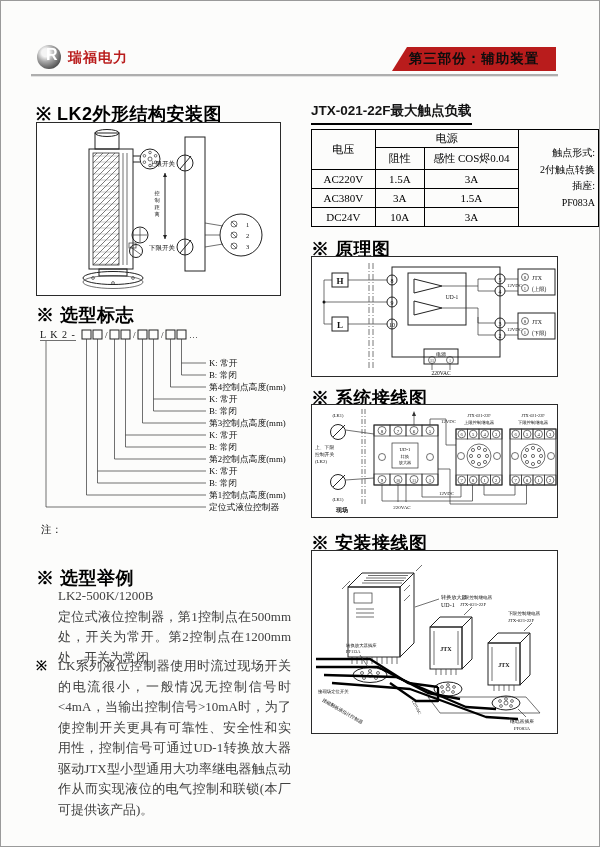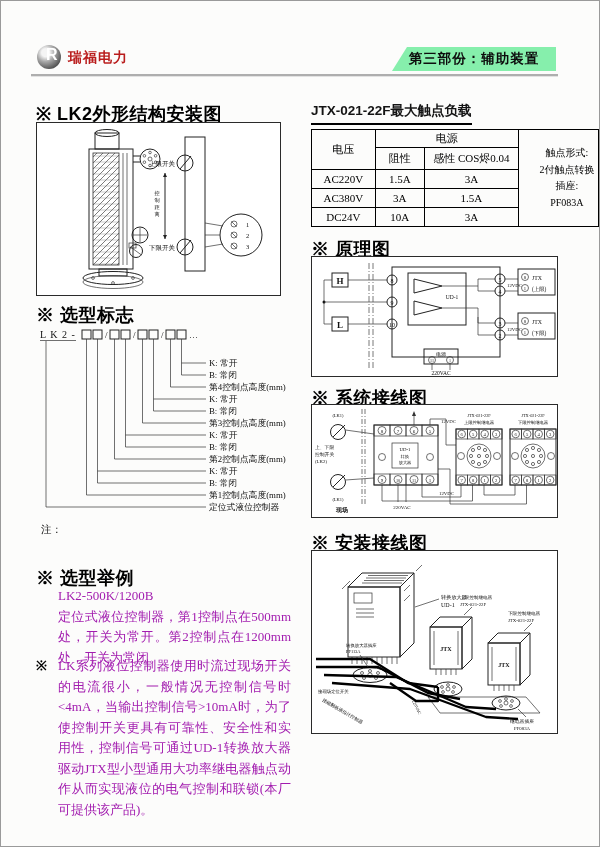--- a/index.html
+++ b/index.html
@@ -3,40 +3,40 @@
 <meta charset="utf-8">
 <style>
   html,body{margin:0;padding:0;background:#c9c9c9;}
   #page{position:relative;width:600px;height:847px;margin:0 auto;background:#fcfcfb;
         border:1px solid #9a9a9a;box-sizing:border-box;overflow:hidden;
         font-family:"Liberation Serif",serif;color:#141414;}
   .abs{position:absolute;}
   .sec{position:absolute;font-family:"Liberation Sans",sans-serif;font-weight:bold;
        font-size:18px;letter-spacing:.5px;color:#000;}
   .frame{position:absolute;border:1.4px solid #2a2a2a;background:#fff;}
-  .body-text{font-size:13px;line-height:1.58;text-align:justify;color:#a21caf;}
+  .body-text{font-size:13px;line-height:1.58;text-align:justify;color:#404040;}
   
   #logo-ball{position:absolute;left:36px;top:44px;width:24px;height:24px;border-radius:50%;
      background:radial-gradient(circle at 36% 32%, #f4f4f4 0 18%, #a9a9a9 40%, #3c3c3c 85%);}
   #logo-ball span{position:absolute;left:9px;top:1px;font-family:"Liberation Sans",sans-serif;
      font-weight:bold;font-size:16px;color:#fff;}
   #brand{position:absolute;left:67px;top:48px;font-family:"Liberation Sans",sans-serif;
      font-weight:bold;font-size:14px;color:#b91c1c;letter-spacing:1px;}
-  #banner{position:absolute;left:391px;top:46px;width:164px;height:24px;background:#86efac;
+  #banner{position:absolute;left:391px;top:46px;width:164px;height:24px;background:#b91c1c;
      clip-path:polygon(15px 0,100% 0,100% 100%,0 100%);
      font-family:"Liberation Sans",sans-serif;font-weight:bold;font-size:13.5px;color:#0d0d0d;
      text-align:center;line-height:24px;letter-spacing:1px;}
   #header-rule{position:absolute;left:30px;top:73px;width:527px;height:0;
      border-top:2px solid #aeaeae;border-bottom:1px solid #e2e2e2;}
   
   #load-title{position:absolute;left:310px;top:101px;font-family:"Liberation Sans",sans-serif;
      font-weight:bold;font-size:13.5px;border-bottom:2.5px solid #000;padding-bottom:3px;}
   #load-table{position:absolute;left:310px;top:128px;border-collapse:collapse;}
   #load-table td{border:1px solid #000;font-size:11px;text-align:center;padding:1px 3px;color:#000;}
-  #load-table td.side{font-size:10px;text-align:center;line-height:1.65;padding-left:20px;width:58px;}
+  #load-table td.side{font-size:10px;text-align:right;line-height:1.65;padding-left:20px;width:58px;}
   svg{overflow:visible;}
   svg text{font-family:"Liberation Serif",serif;fill:#111;}
   .ln{stroke:#222;stroke-width:1;fill:none;}
   .thin{stroke:#333;stroke-width:.7;fill:none;}
   .thick{stroke:#000;stroke-width:2.3;fill:none;stroke-linejoin:round;}
 </style>
 </head>
 <body>
 
 <div id="page">

